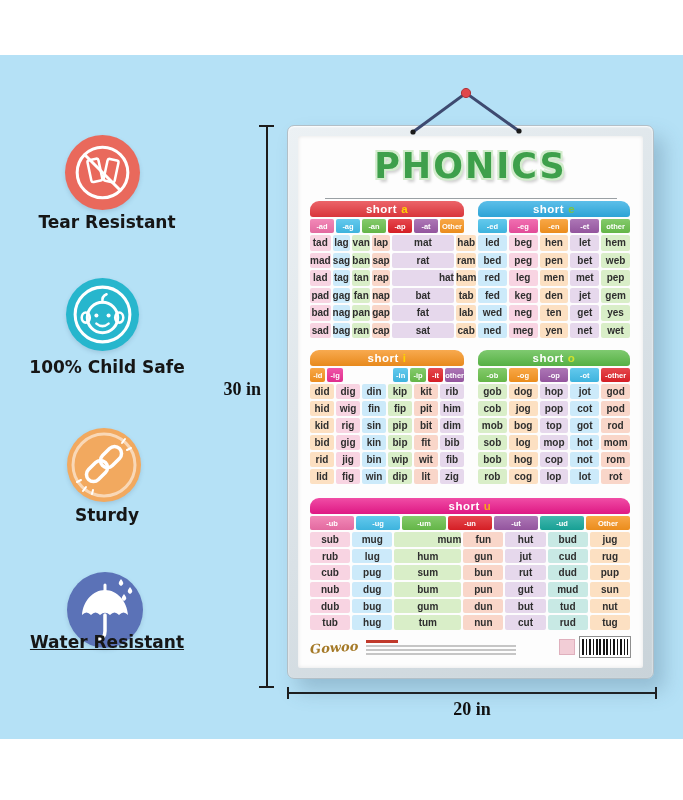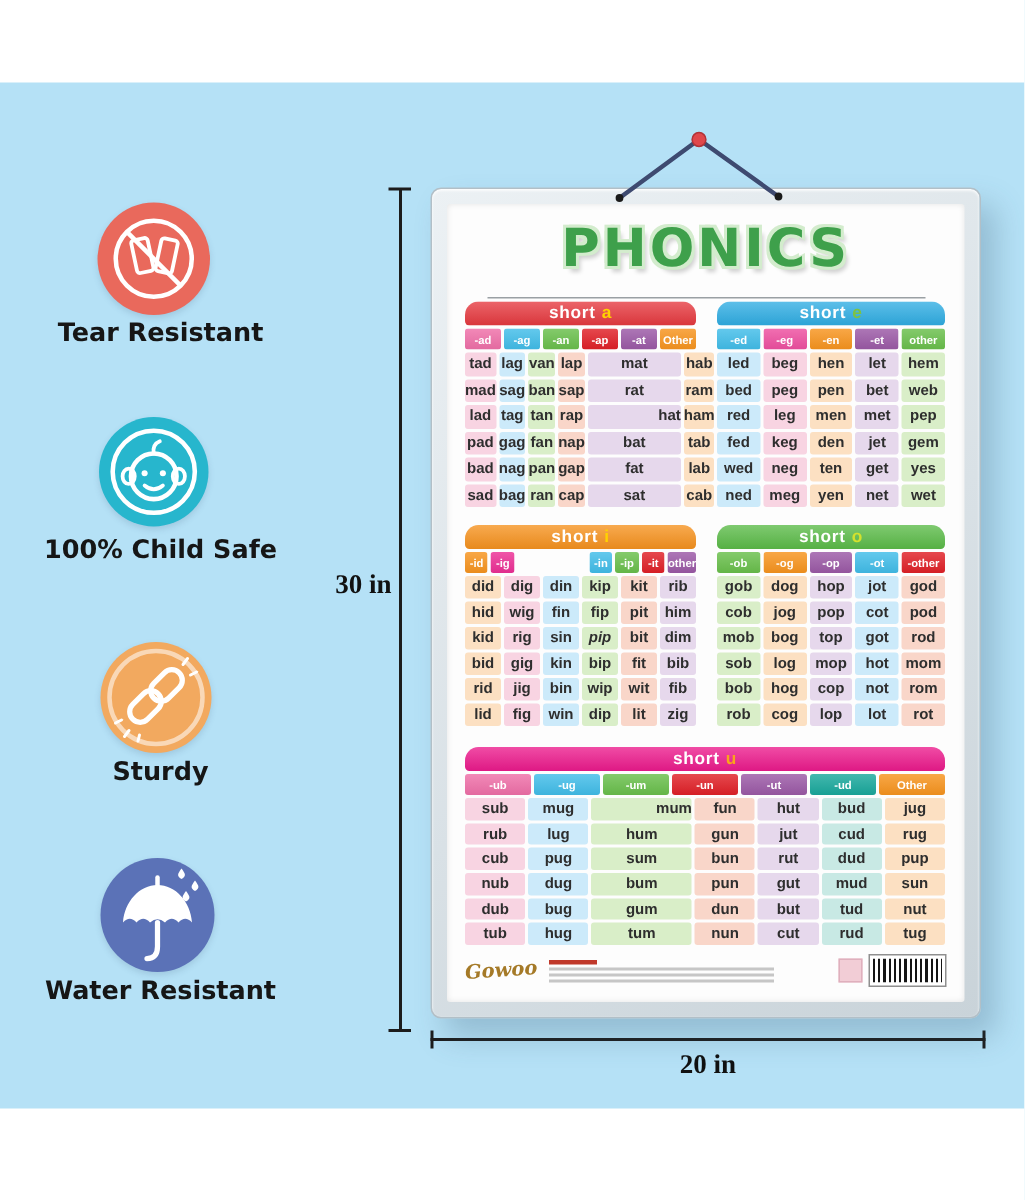--- a/index.html
+++ b/index.html
@@ -12,21 +12,21 @@
   .badge svg{display:block;width:100%;height:100%;}
   .feature-label{position:absolute;left:12px;width:190px;text-align:center;
                  font-family:"DejaVu Sans",sans-serif;font-weight:bold;font-size:17px;color:#161616;}
   #badge-tear {left:65px;top:135px;width:75px;height:75px;}
   #label-tear {top:212px;}
   #badge-child{left:66px;top:278px;width:73px;height:73px;}
   #label-child{top:357px;}
   #badge-sturdy{left:67px;top:428px;width:74px;height:74px;}
   #label-sturdy{top:505px;}
   #badge-water{left:67px;top:572px;width:76px;height:76px;}
-  #label-water{top:651px;}
+  #label-water{top:632px;text-decoration:underline;}
 
   
   .dim{position:absolute;background:#1c1c1c;}
   .dim-label{position:absolute;font-family:"Liberation Serif",serif;font-weight:bold;
              font-size:18px;color:#111;}
   #v-line{left:266px;top:126px;width:2px;height:561px;}
   #v-cap-top{left:259px;top:125px;width:15px;height:2px;}
   #v-cap-bot{left:259px;top:686px;width:15px;height:2px;}
   #v-label{left:205px;top:379px;width:56px;text-align:right;}
   #h-line{left:287px;top:692px;width:370px;height:2px;}
@@ -314,21 +314,21 @@
             <div class="t-cell" style="background-color: rgb(204, 234, 250);">din</div>
             <div class="t-cell" style="background-color: rgb(204, 234, 250);">fin</div>
             <div class="t-cell" style="background-color: rgb(204, 234, 250);">sin</div>
             <div class="t-cell" style="background-color: rgb(204, 234, 250);">kin</div>
             <div class="t-cell" style="background-color: rgb(204, 234, 250);">bin</div>
             <div class="t-cell" style="background-color: rgb(204, 234, 250);">win</div>
           </div>
           <div class="t-col">
             <div class="t-cell" style="background-color: rgb(217, 238, 200);">kip</div>
             <div class="t-cell" style="background-color: rgb(217, 238, 200);">fip</div>
-            <div class="t-cell" style="background-color: rgb(217, 238, 200); font-style: italic;">pip</div>
+            <div class="t-cell" style="background-color: rgb(217, 238, 200);">pip</div>
             <div class="t-cell" style="background-color: rgb(217, 238, 200);">bip</div>
             <div class="t-cell" style="background-color: rgb(217, 238, 200);">wip</div>
             <div class="t-cell" style="background-color: rgb(217, 238, 200);">dip</div>
           </div>
           <div class="t-col">
             <div class="t-cell" style="background-color: rgb(249, 214, 201);">kit</div>
             <div class="t-cell" style="background-color: rgb(249, 214, 201);">pit</div>
             <div class="t-cell" style="background-color: rgb(249, 214, 201);">bit</div>
             <div class="t-cell" style="background-color: rgb(249, 214, 201);">fit</div>
             <div class="t-cell" style="background-color: rgb(249, 214, 201);">wit</div>

